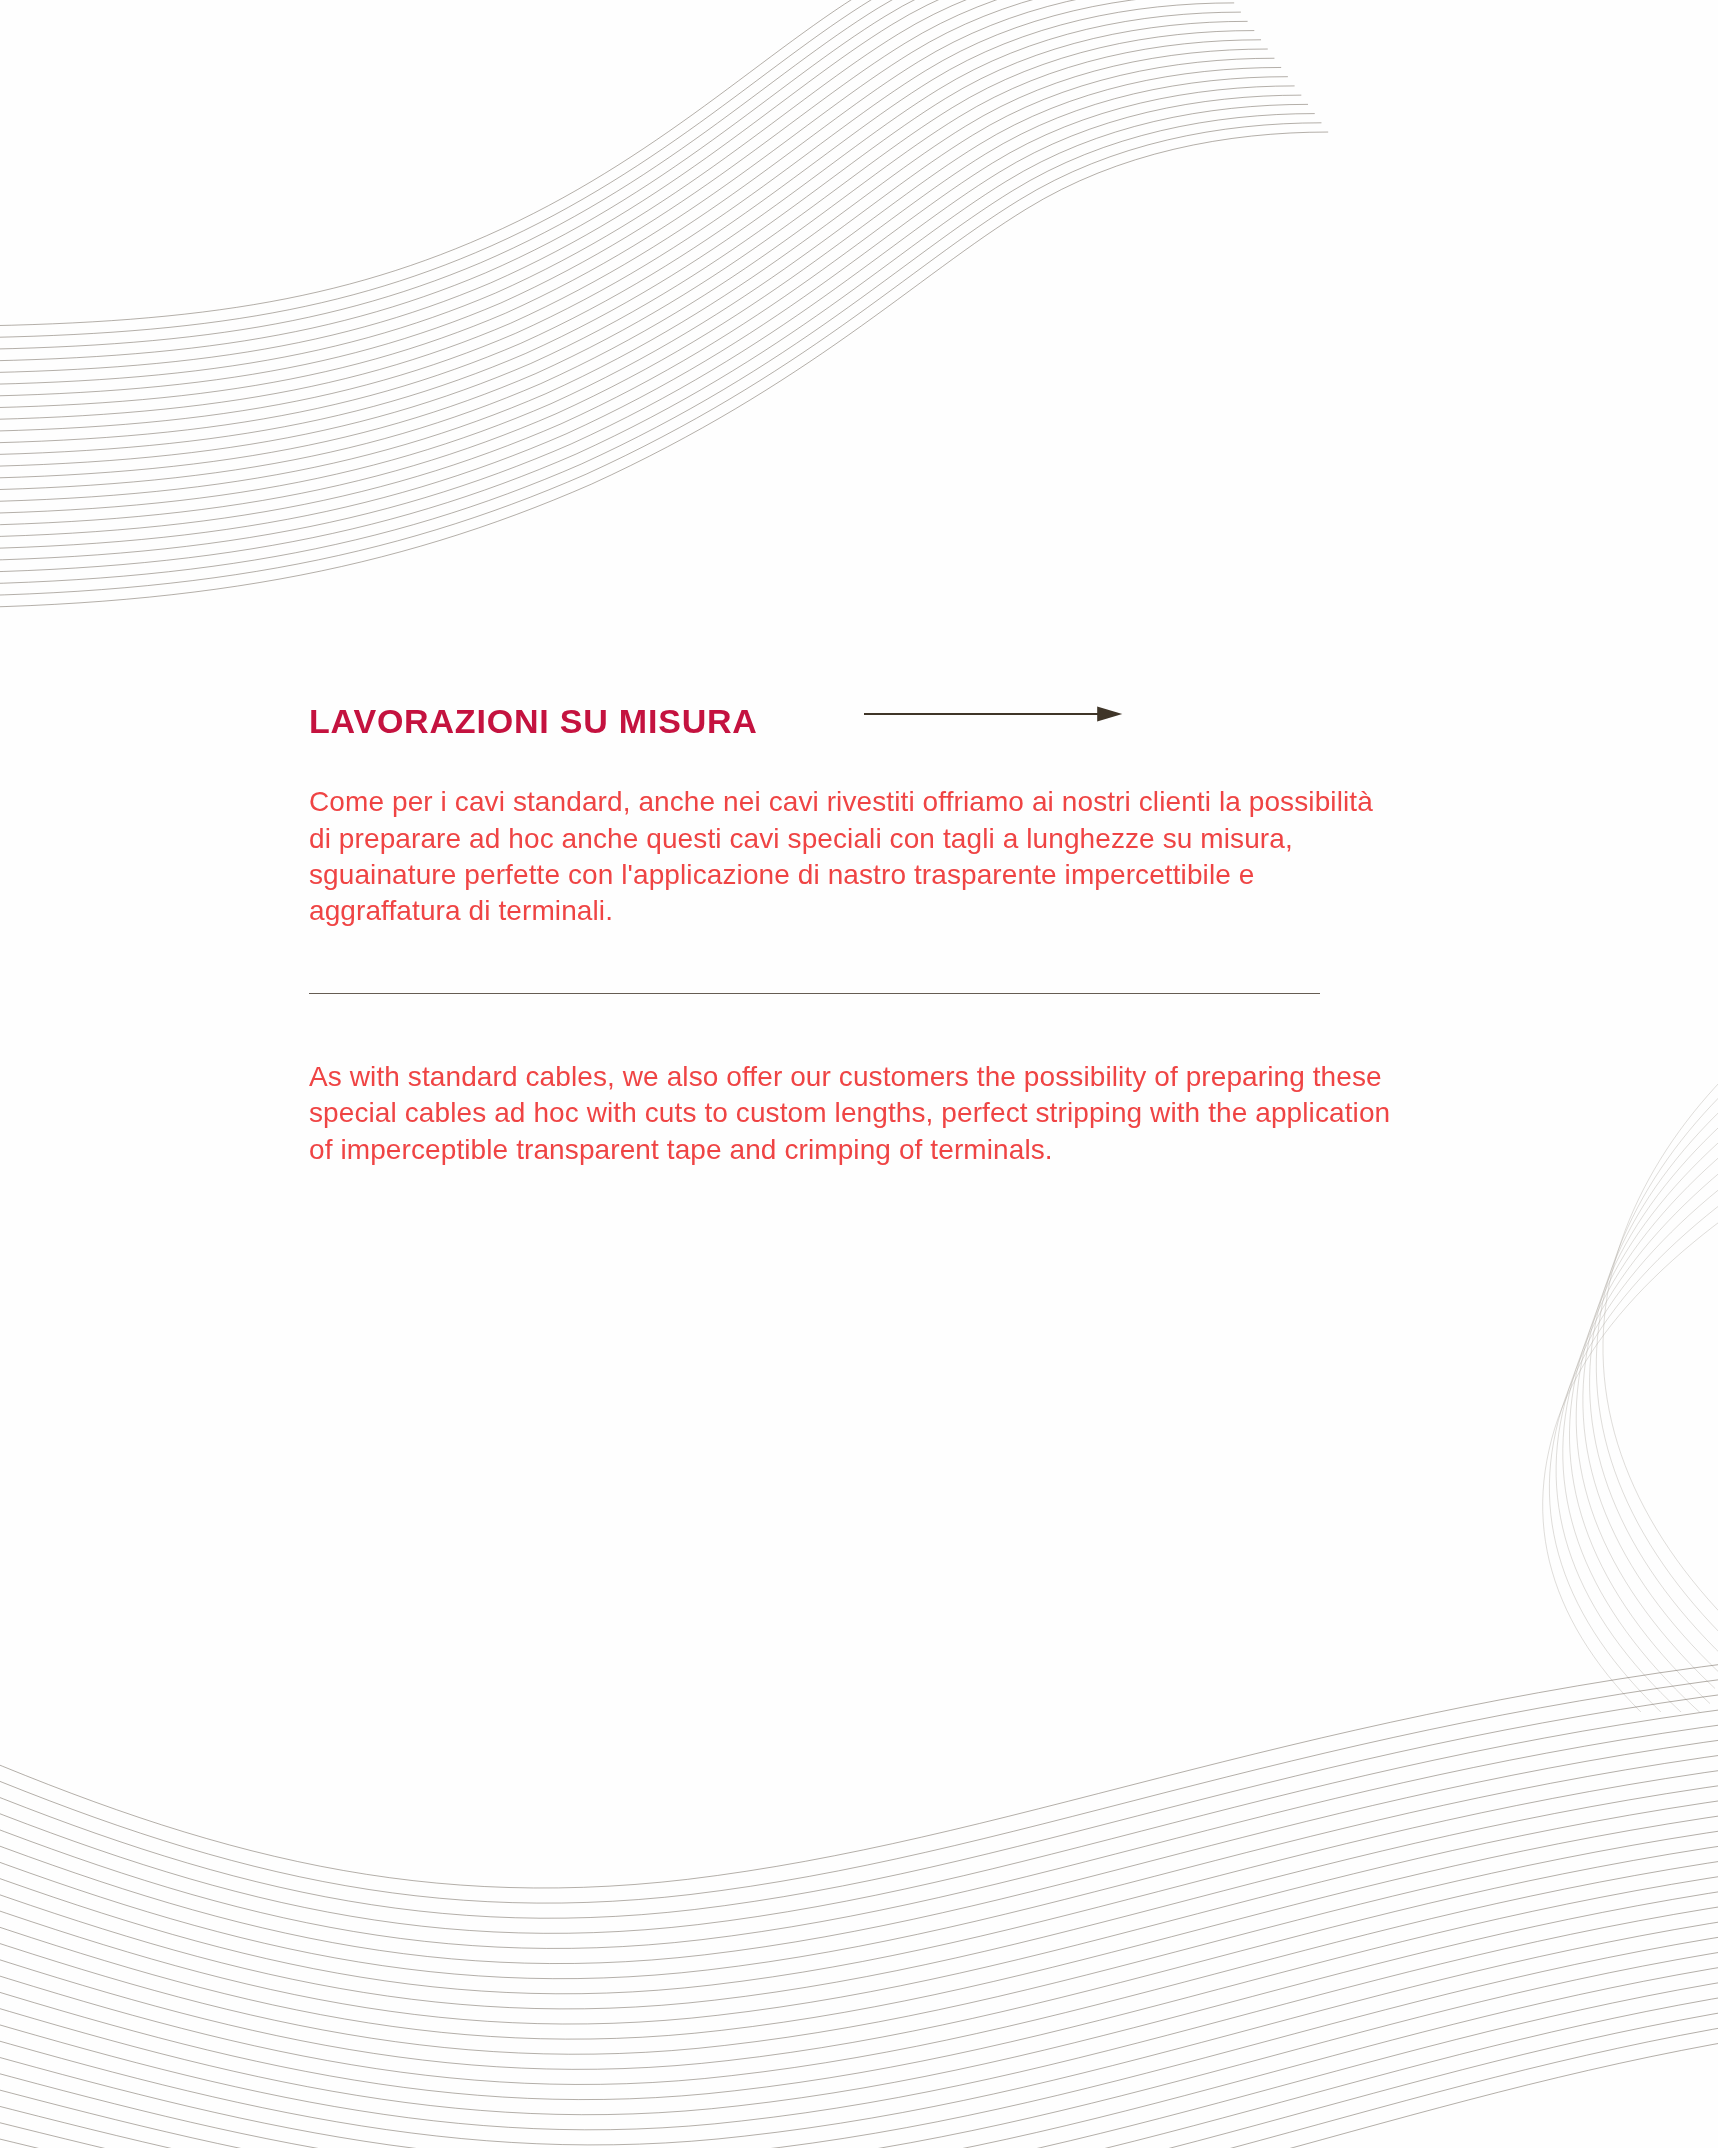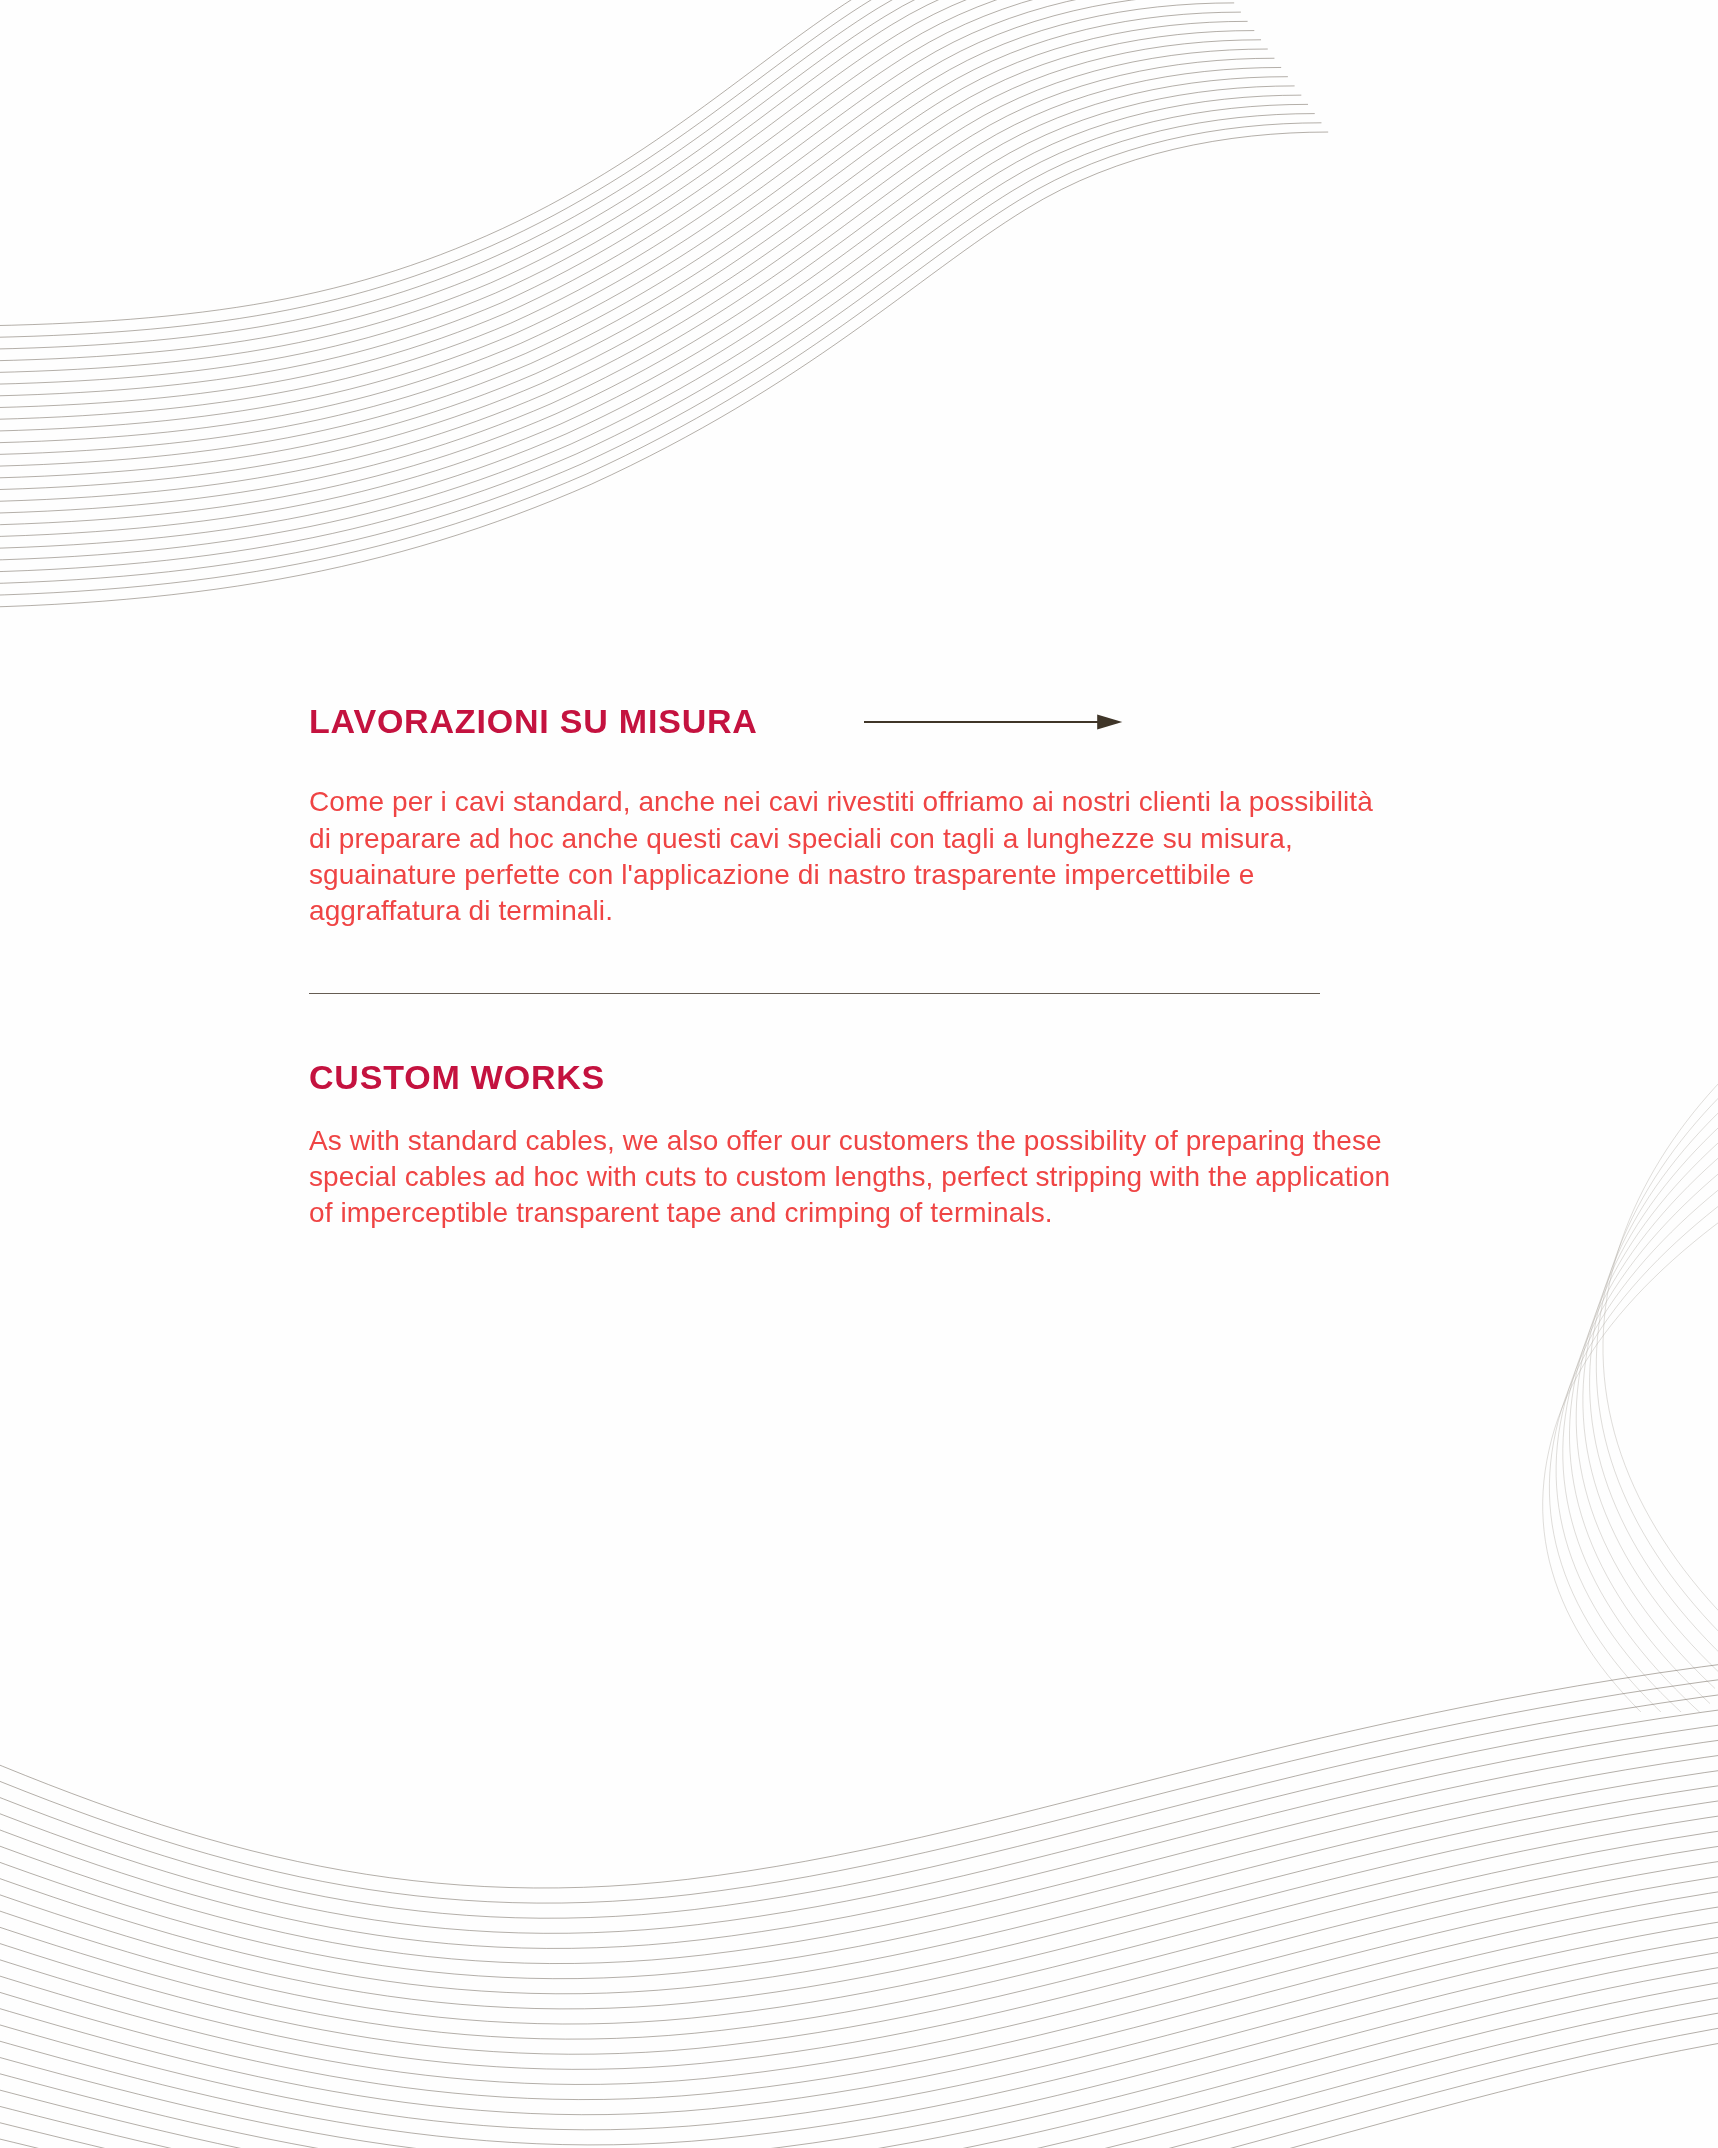--- a/index.html
+++ b/index.html
@@ -53,21 +53,20 @@
   
   .content {
     position: absolute;
     left: 309px;
     top: 703px;
     width: 1082px;
   }
 
   .section-head {
     display: flex;
-    align-items: center;
   }
   h2.heading {
     margin: 0;
     font-size: 34px;
     line-height: 1.1;
     letter-spacing: 0.8px;
     font-weight: 600;
     color: #c4123f;
     white-space: nowrap;
   }
@@ -197,20 +196,17 @@
         <line x1="0" y1="13" x2="282" y2="13"></line>
         <polygon points="278,4 308,13 278,22"></polygon>
       </svg>
     </div>
     <p class="body-text">Come per i cavi standard, anche nei cavi rivestiti offriamo ai nostri clienti la possibilità di preparare ad hoc anche questi cavi speciali con tagli a lunghezze su misura, sguainature perfette con l'applicazione di nastro trasparente impercettibile e aggraffatura di terminali.</p>
   </section>
 
   <div class="rule"></div>
 
   <section class="section-two">
-    <div class="section-head">
-      <h2 class="heading">CUSTOM WORKS</h2>
-    </div>
     <p class="body-text">As with standard cables, we also offer our customers the possibility of preparing these special cables ad hoc with cuts to custom lengths, perfect stripping with the application of imperceptible transparent tape and crimping of terminals.</p>
   </section>
 
 </main>
 
 
 </body></html>

